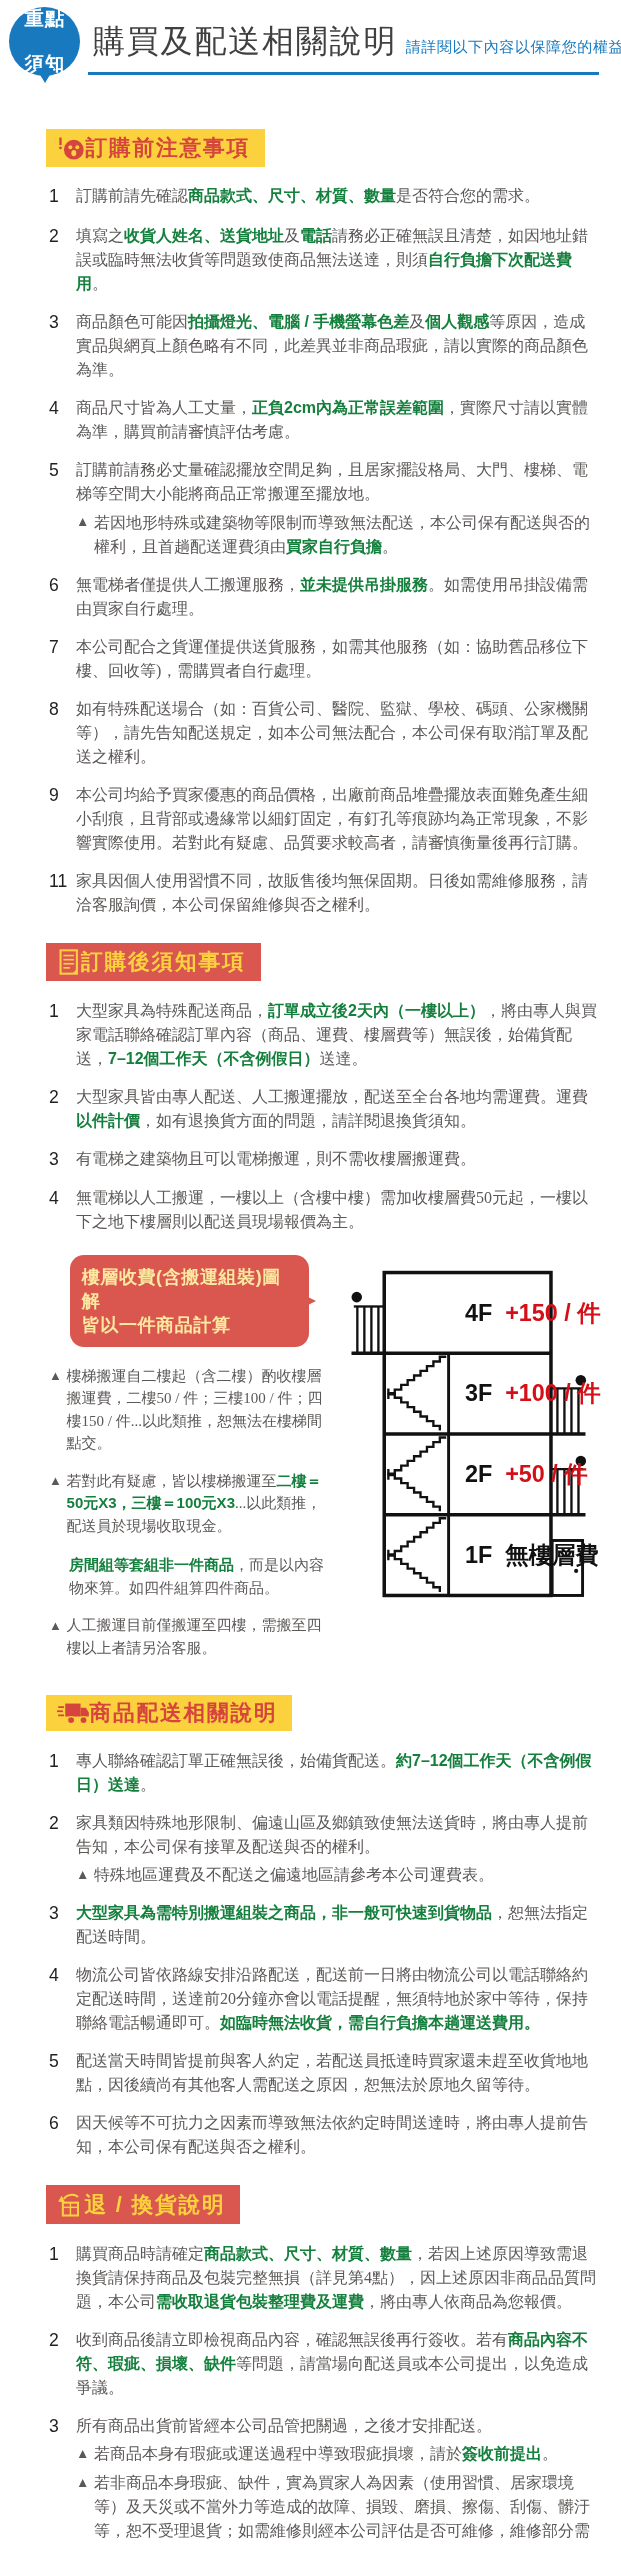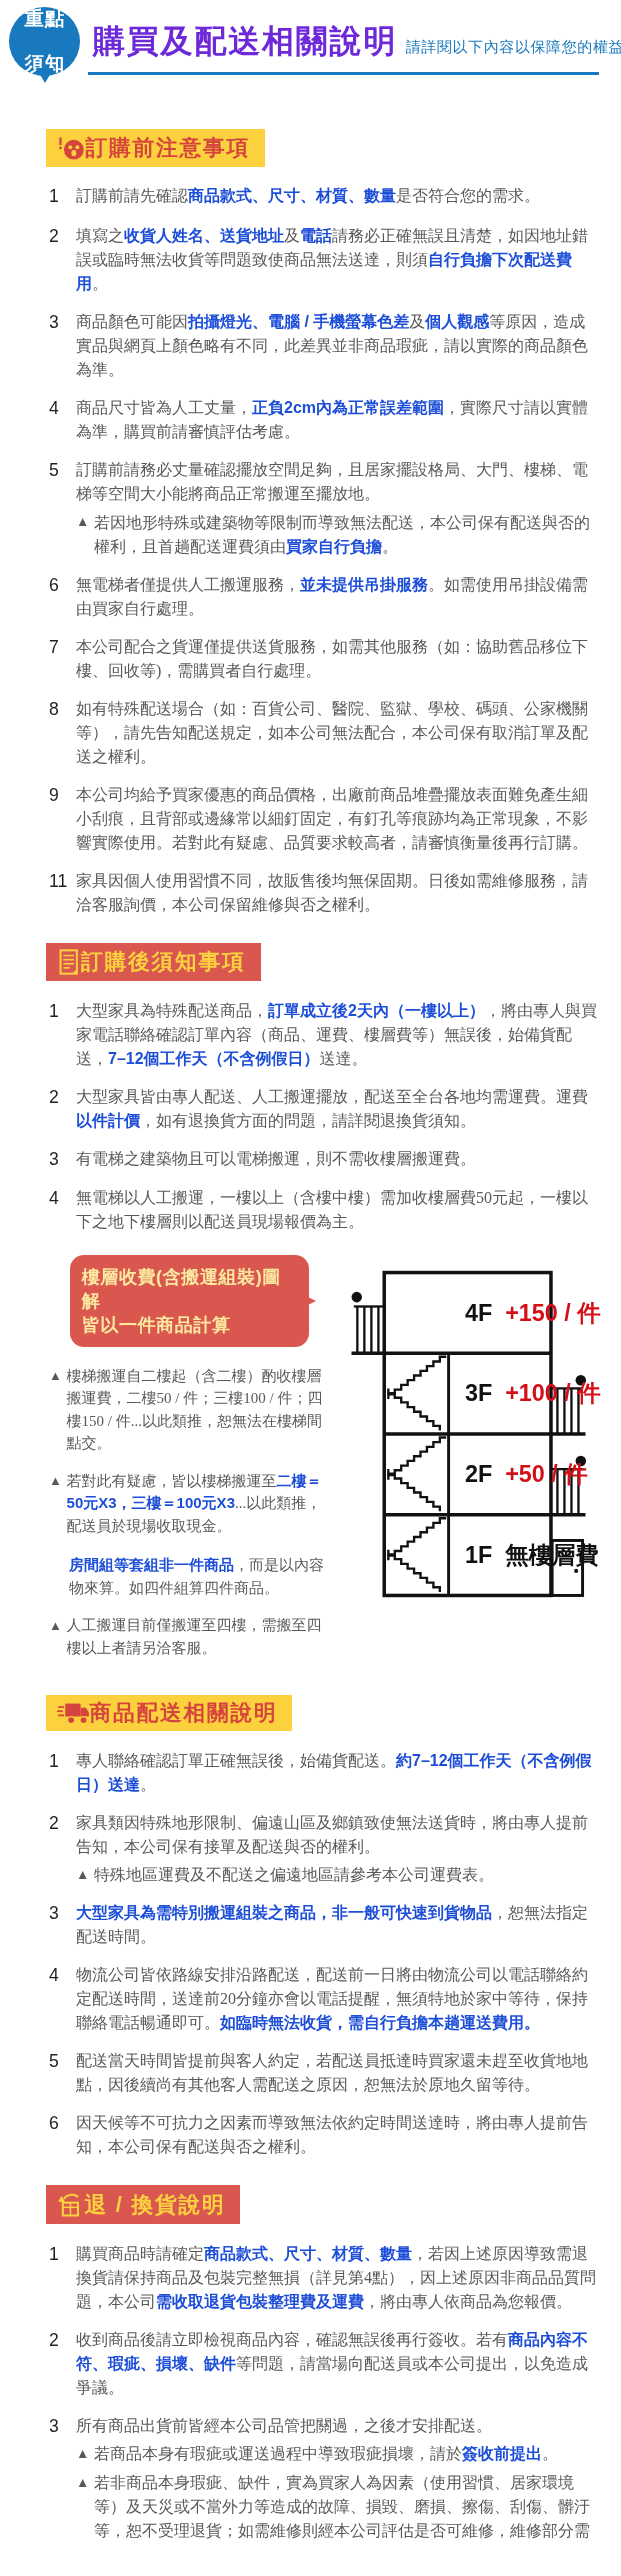--- a/index.html
+++ b/index.html
@@ -7,39 +7,39 @@
   .page{width:622px;position:relative;background:#fff;}
 
   
   .hdr{position:relative;padding:9.4px 0 5.9px 0;min-height:88px;}
   .balloon{position:absolute;left:9.4px;top:7px;width:71px;height:69px;background:#1879BE;border-radius:50%;
     display:flex;flex-direction:column;align-items:center;justify-content:space-between;color:#fff;font-weight:bold;
     font-size:19.3px;line-height:1.25;letter-spacing:1.2px;z-index:2;}
   .balloon:after{content:"";position:absolute;left:50%;top:61px;transform:translateX(-50%);
     border:9.4px solid transparent;border-top:15px solid #1879BE;}
   .hdr-titles{margin-left:93px;padding-top:10.5px;white-space:nowrap;}
-  .hdr-title{display:inline;color:#6d28d9;font-weight:bold;font-size:32px;letter-spacing:1.8px;}
+  .hdr-title{display:inline;color:#404040;font-weight:normal;font-size:32px;letter-spacing:1.8px;}
   .hdr-sub{display:inline;color:#1879BE;font-size:15px;margin-left:5.9px;letter-spacing:0.6px;}
   .hdr-rule{height:2.9px;background:#1879BE;margin:8.2px 23.4px 0 88px;}
 
   
   section{margin-top:26px;}
   .badge{display:inline-flex;align-items:center;gap:0;margin-left:46px;padding:5.3px 15px 5.3px 10.5px;
     font-size:21.7px;font-weight:bold;letter-spacing:1.8px;line-height:1.2;}
   .badge.yellow{background:#FBD23E;color:#D6453D;}
   .badge.red{background:#D9574F;color:#FBD23E;}
   .badge svg{display:block;}
 
   
   ol.items{list-style:none;margin:17.6px 0 0 0;padding:0 24.6px 0 49px;}
   ol.items li{display:flex;margin-bottom:14px;}
   .num{flex:0 0 27px;font-size:17.6px;color:#221F1F;line-height:1.45;font-family:"Liberation Sans",sans-serif;}
   .itxt{flex:1;font-size:16px;line-height:1.5;color:#5B5857;font-family:"Liberation Serif",serif;}
   .itxt p{margin:0;}
-  .hl{color:#1d4ed8;font-weight:bold;font-family:"Liberation Sans",sans-serif;}
+  .hl{color:#15803d;font-weight:bold;font-family:"Liberation Sans",sans-serif;}
   p.sub{display:flex;margin-top:4.7px;}
   p.sub .tri{flex:0 0 auto;margin-right:4.7px;color:#5B5857;font-size:13.5px;padding-top:1.8px;font-family:"Liberation Sans",sans-serif;}
   p.sub:not(.has-tri){padding-left:21px;}
 
   
   .diagram{display:flex;margin:21px 17.6px 5.9px 49px;gap:10.5px;}
   .diag-left{flex:1;min-width:0;}
   .bubble{position:relative;background:#D9574F;color:#FCE9A0;font-weight:bold;font-size:18px;line-height:1.35;
     border-radius:14px;padding:9.4px 11.7px;margin:0 21px 17.6px 21px;letter-spacing:0.6px;font-family:"Liberation Sans",sans-serif;}
   .bubble:after{content:"";position:absolute;right:-15px;top:50%;transform:translateY(-50%);

